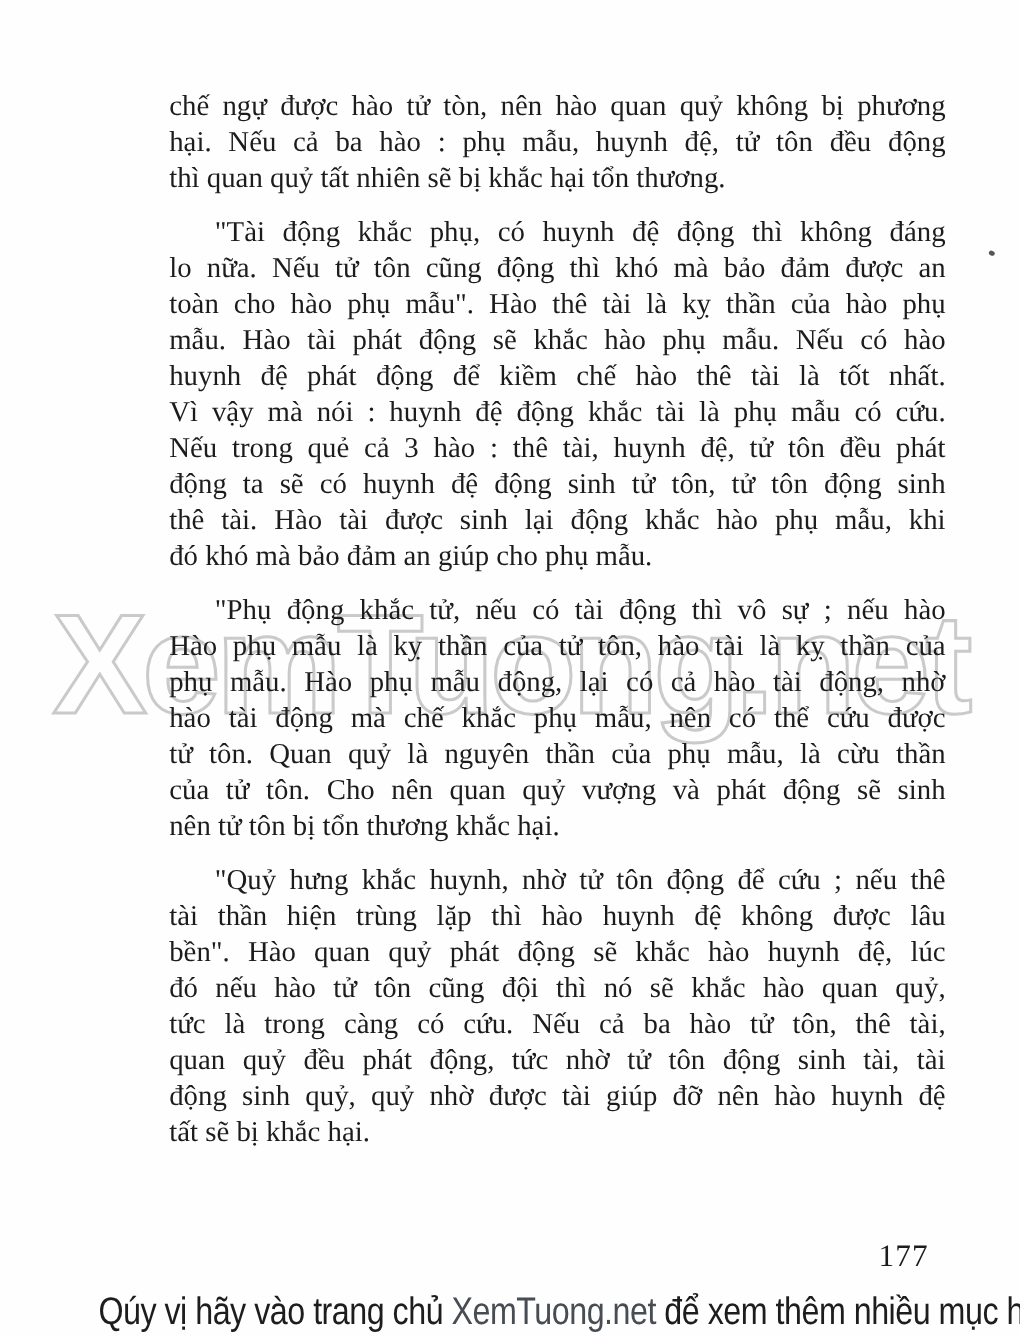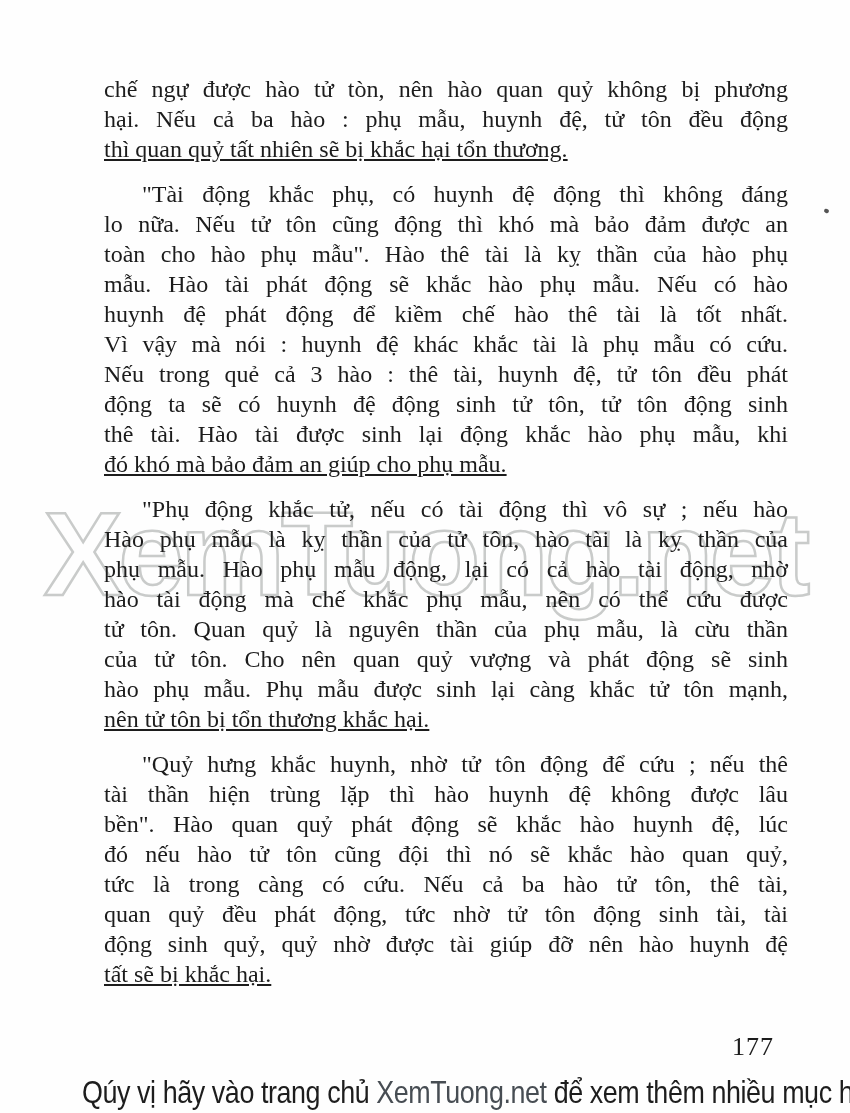--- a/index.html
+++ b/index.html
@@ -35,22 +35,23 @@
     width: 684px;
     color: #1c1c1c;
     font-size: 24px;
   }
   .paragraph + .paragraph { margin-top: 15px; }
   .line {
     line-height: 30px;
     text-align: justify;
     text-align-last: justify;
     white-space: normal;
+    margin-left: 37px;
   }
-  .line.para-last { text-align-last: left; text-decoration: underline; }
+  .line.para-last { text-align-last: left; }
   .paragraph.indent .line.para-first { text-indent: 38px; }
   #page-number {
     position: absolute;
     z-index: 1;
     top: 1032px;
     right: 76px;
     font-size: 26px;
     letter-spacing: 1px;
     color: #1c1c1c;
   }
@@ -98,34 +99,33 @@
         <div class="line para-first">chế ngự được hào tử tòn, nên hào quan quỷ không bị phương</div>
         <div class="line">hại. Nếu cả ba hào : phụ mẫu, huynh đệ, tử tôn đều động</div>
         <div class="line para-last">thì quan quỷ tất nhiên sẽ bị khắc hại tổn thương.</div>
       </div>
       <div class="paragraph indent">
         <div class="line para-first">"Tài động khắc phụ, có huynh đệ động thì không đáng</div>
         <div class="line">lo nữa. Nếu tử tôn cũng động thì khó mà bảo đảm được an</div>
         <div class="line">toàn cho hào phụ mẫu". Hào thê tài là kỵ thần của hào phụ</div>
         <div class="line">mẫu. Hào tài phát động sẽ khắc hào phụ mẫu. Nếu có hào</div>
         <div class="line">huynh đệ phát động để kiềm chế hào thê tài là tốt nhất.</div>
-        <div class="line">Vì vậy mà nói : huynh đệ khác khắc tài là phụ mẫu có cứu.</div>
+        <div class="line">Vì vậy mà nói : huynh đệ động khắc tài là phụ mẫu có cứu.</div>
         <div class="line">Nếu trong quẻ cả 3 hào : thê tài, huynh đệ, tử tôn đều phát</div>
         <div class="line">động ta sẽ có huynh đệ động sinh tử tôn, tử tôn động sinh</div>
         <div class="line">thê tài. Hào tài được sinh lại động khắc hào phụ mẫu, khi</div>
         <div class="line para-last">đó khó mà bảo đảm an giúp cho phụ mẫu.</div>
       </div>
       <div class="paragraph indent">
         <div class="line para-first">"Phụ động khắc tử, nếu có tài động thì vô sự ; nếu hào</div>
         <div class="line">Hào phụ mẫu là kỵ thần của tử tôn, hào tài là kỵ thần của</div>
         <div class="line">phụ mẫu. Hào phụ mẫu động, lại có cả hào tài động, nhờ</div>
         <div class="line">hào tài động mà chế khắc phụ mẫu, nên có thể cứu được</div>
         <div class="line">tử tôn. Quan quỷ là nguyên thần của phụ mẫu, là cừu thần</div>
         <div class="line">của tử tôn. Cho nên quan quỷ vượng và phát động sẽ sinh</div>
-        <div class="line">hào phụ mẫu. Phụ mẫu được sinh lại càng khắc tử tôn mạnh,</div>
         <div class="line para-last">nên tử tôn bị tổn thương khắc hại.</div>
       </div>
       <div class="paragraph indent">
         <div class="line para-first">"Quỷ hưng khắc huynh, nhờ tử tôn động để cứu ; nếu thê</div>
         <div class="line">tài thần hiện trùng lặp thì hào huynh đệ không được lâu</div>
         <div class="line">bền". Hào quan quỷ phát động sẽ khắc hào huynh đệ, lúc</div>
         <div class="line">đó nếu hào tử tôn cũng đội thì nó sẽ khắc hào quan quỷ,</div>
         <div class="line">tức là trong càng có cứu. Nếu cả ba hào tử tôn, thê tài,</div>
         <div class="line">quan quỷ đều phát động, tức nhờ tử tôn động sinh tài, tài</div>
         <div class="line">động sinh quỷ, quỷ nhờ được tài giúp đỡ nên hào huynh đệ</div>

